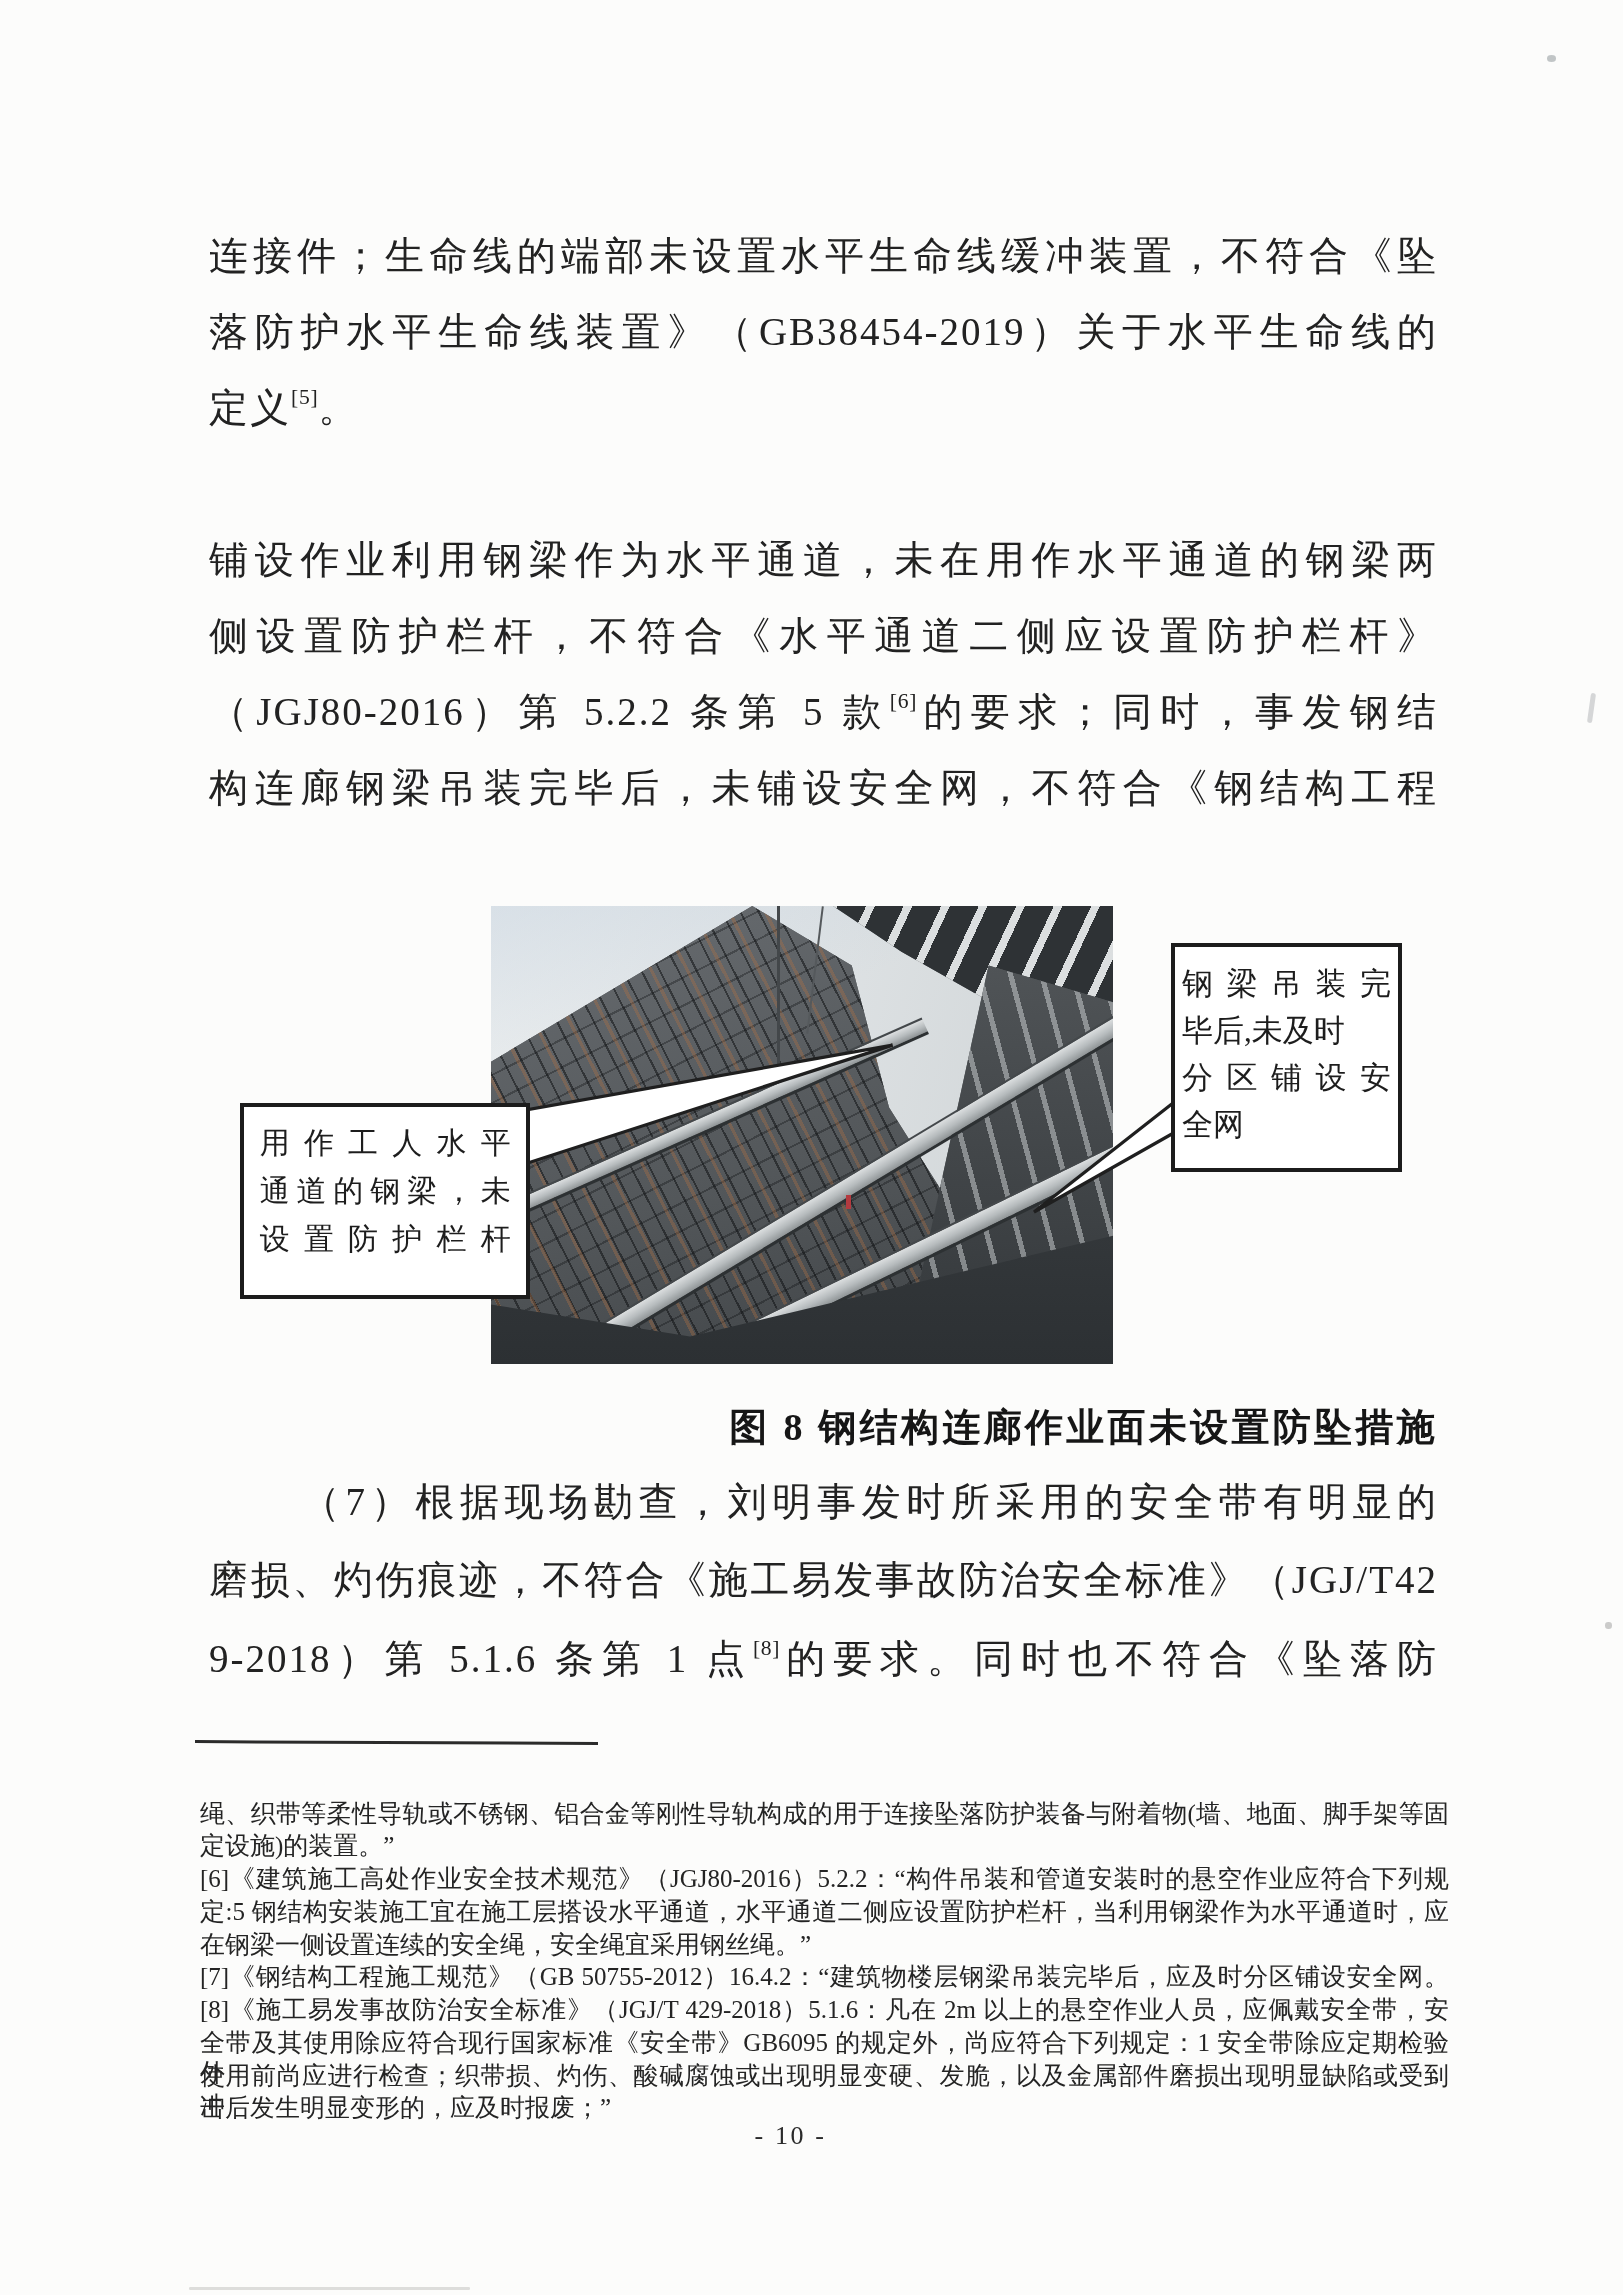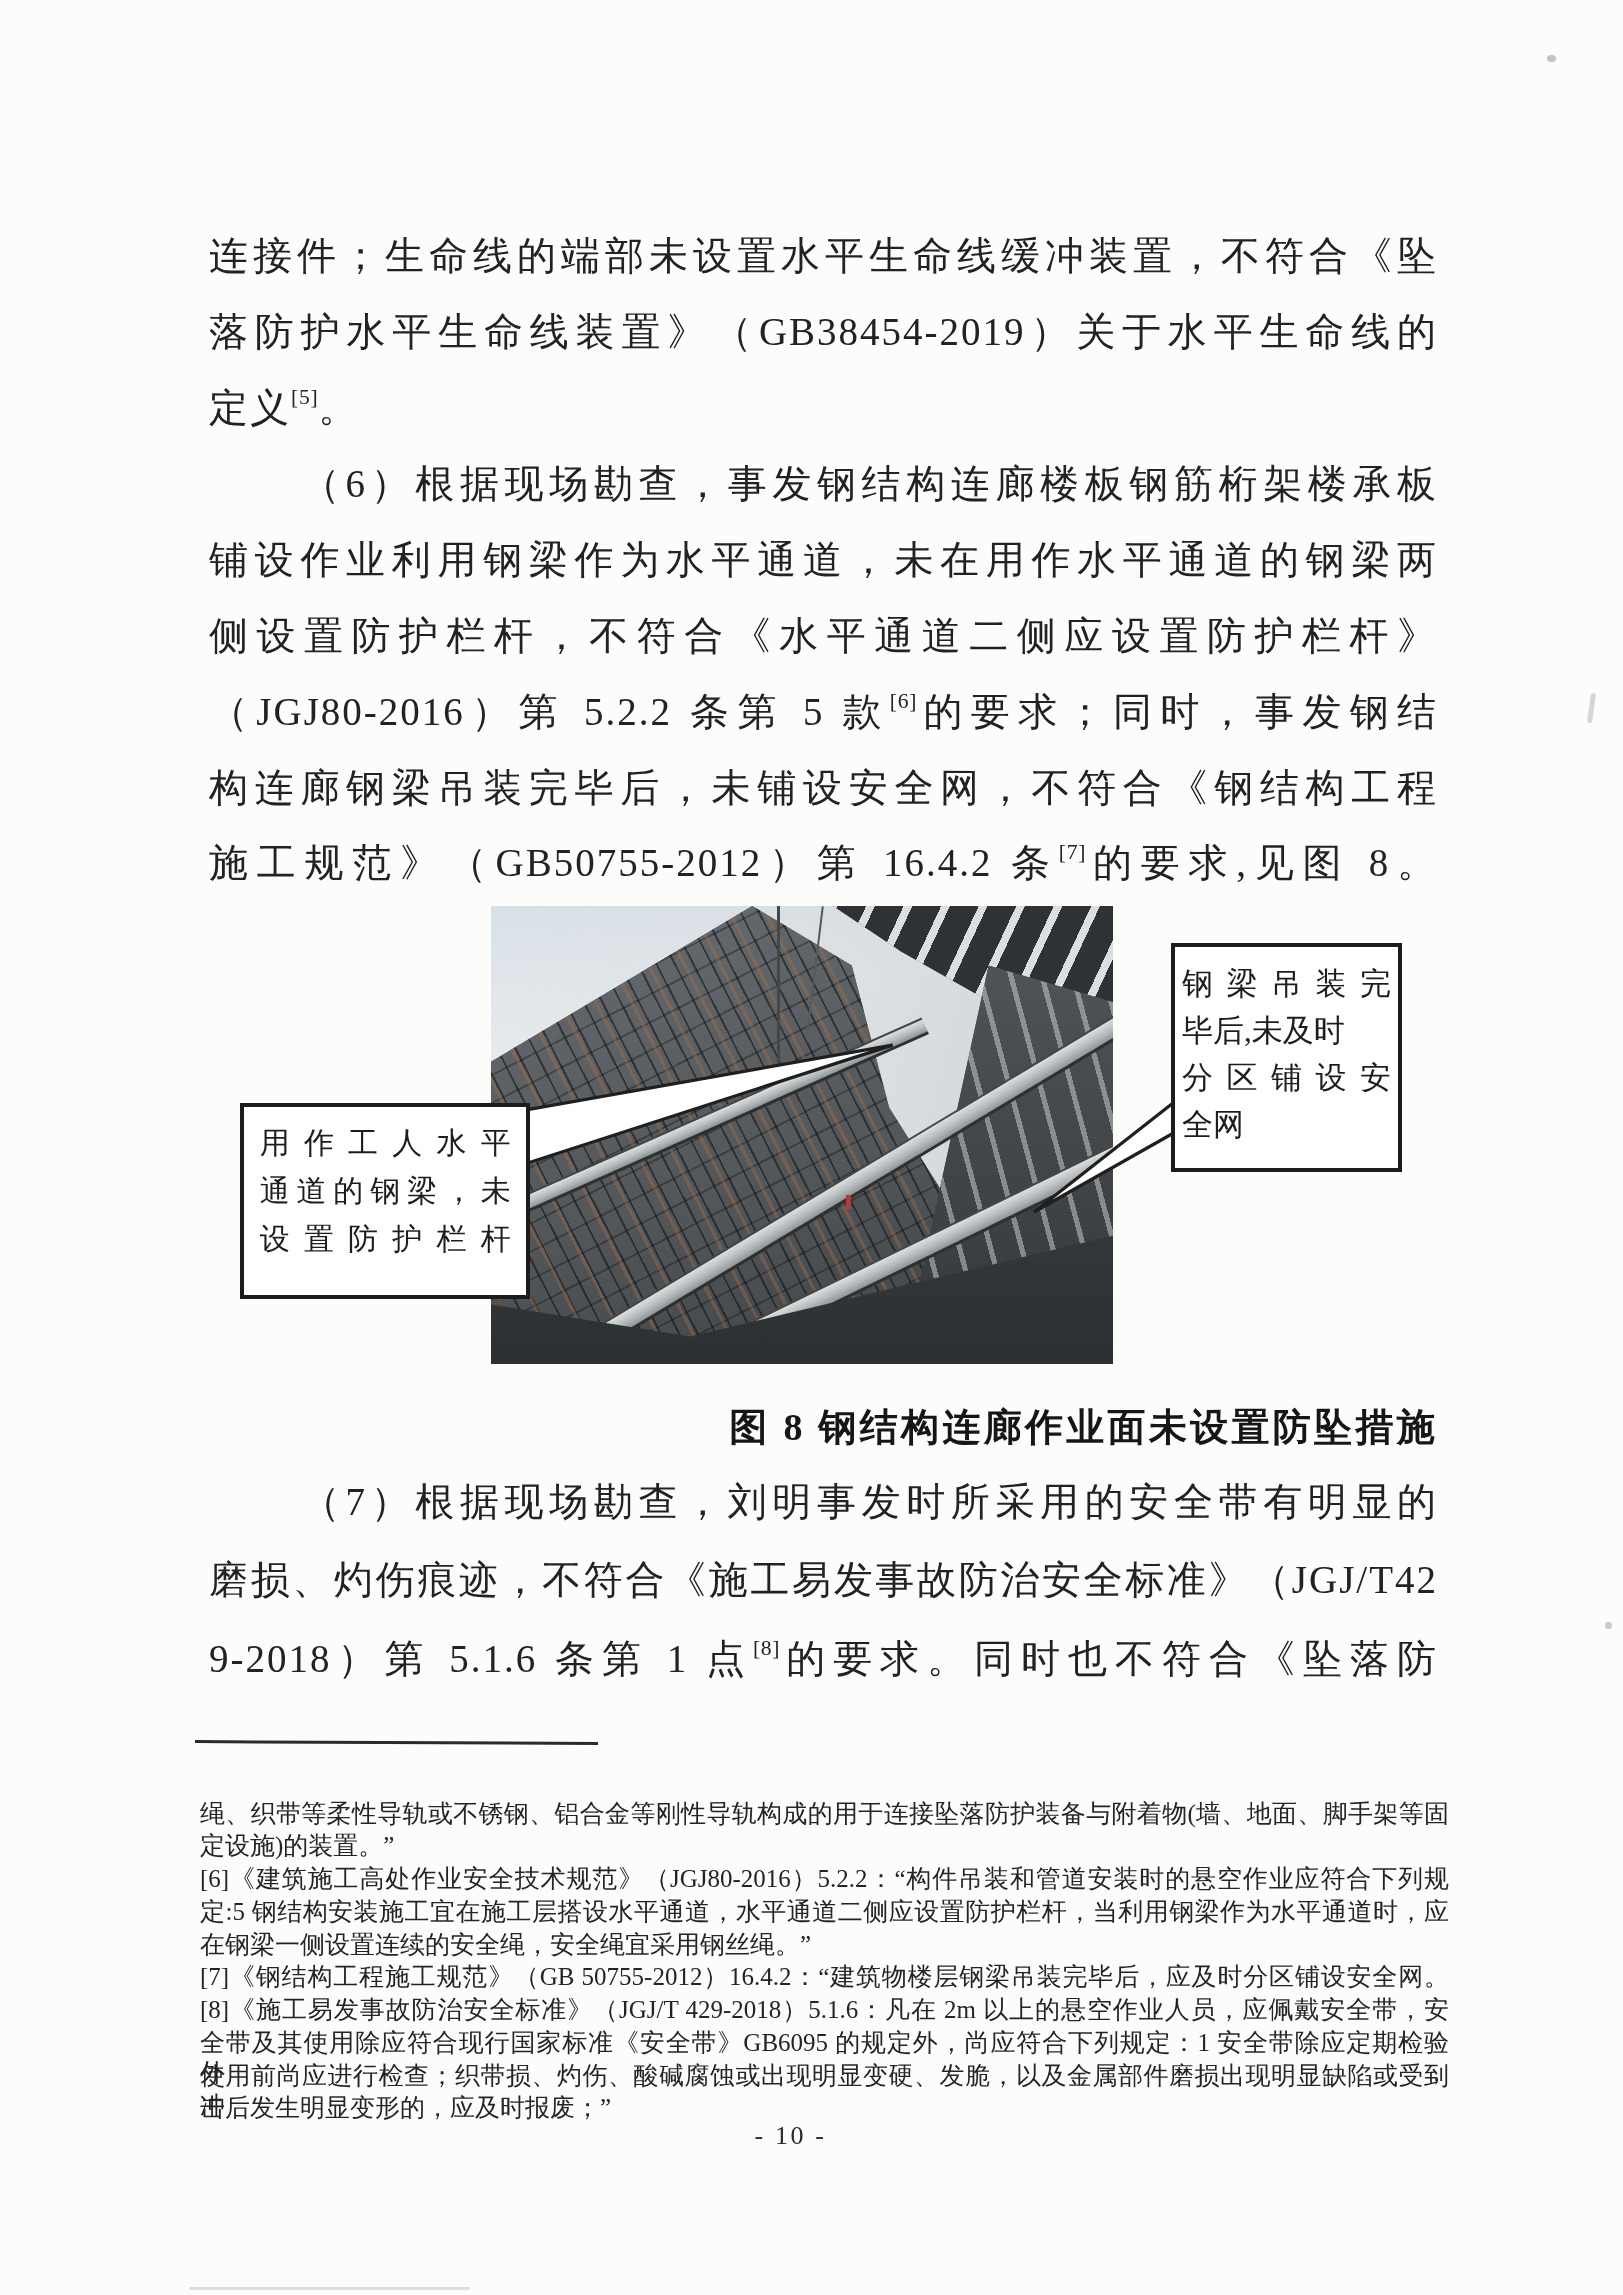--- a/index.html
+++ b/index.html
@@ -92,26 +92,24 @@
 </style>
 </head>
 <body>
 
 <div class="page">
 
   <div class="bl jl" style="top:233px">连接件；生命线的端部未设置水平生命线缓冲装置，不符合《坠</div>
   <div class="bl jl" style="top:309px">落防护水平生命线装置》（GB38454-2019）关于水平生命线的</div>
   <div class="bl ll" style="top:385px"><span>定义</span><sup class="sup">[5]</sup><span>。</span></div>
 
-  <div class="bl jl ind" style="top:461px">（6）根据现场勘查，事发钢结构连廊楼板钢筋桁架楼承板</div>
   <div class="bl jl" style="top:537px">铺设作业利用钢梁作为水平通道，未在用作水平通道的钢梁两</div>
   <div class="bl jl" style="top:613px">侧设置防护栏杆，不符合《水平通道二侧应设置防护栏杆》</div>
   <div class="bl jl" style="top:689px"><span>（JGJ80-2016）第 5.2.2 条第 5 款</span><sup class="sup">[6]</sup><span>的要求；同时，事发钢结</span></div>
   <div class="bl jl" style="top:765px">构连廊钢梁吊装完毕后，未铺设安全网，不符合《钢结构工程</div>
-  <div class="bl jl" style="top:840px"><span>施工规范》（GB50755-2012）第 16.4.2 条</span><sup class="sup">[7]</sup><span>的要求,见图 8。</span></div>
 
   <div class="photo">
     <div class="layer ph-sky-tint"></div>
     <div class="layer ph-facade"></div>
     <div class="layer ph-right-top"></div>
     <div class="layer ph-right-col"></div>
     <div class="ph-crane"></div>
     <div class="ph-crane2"></div>
     <div class="beam" style="left:-5%;top:110%;width:130%;height:17px;transform:rotate(-31deg);"></div>
     <div class="beam" style="left:10%;top:112%;width:115%;height:17px;transform:rotate(-26deg);"></div>

